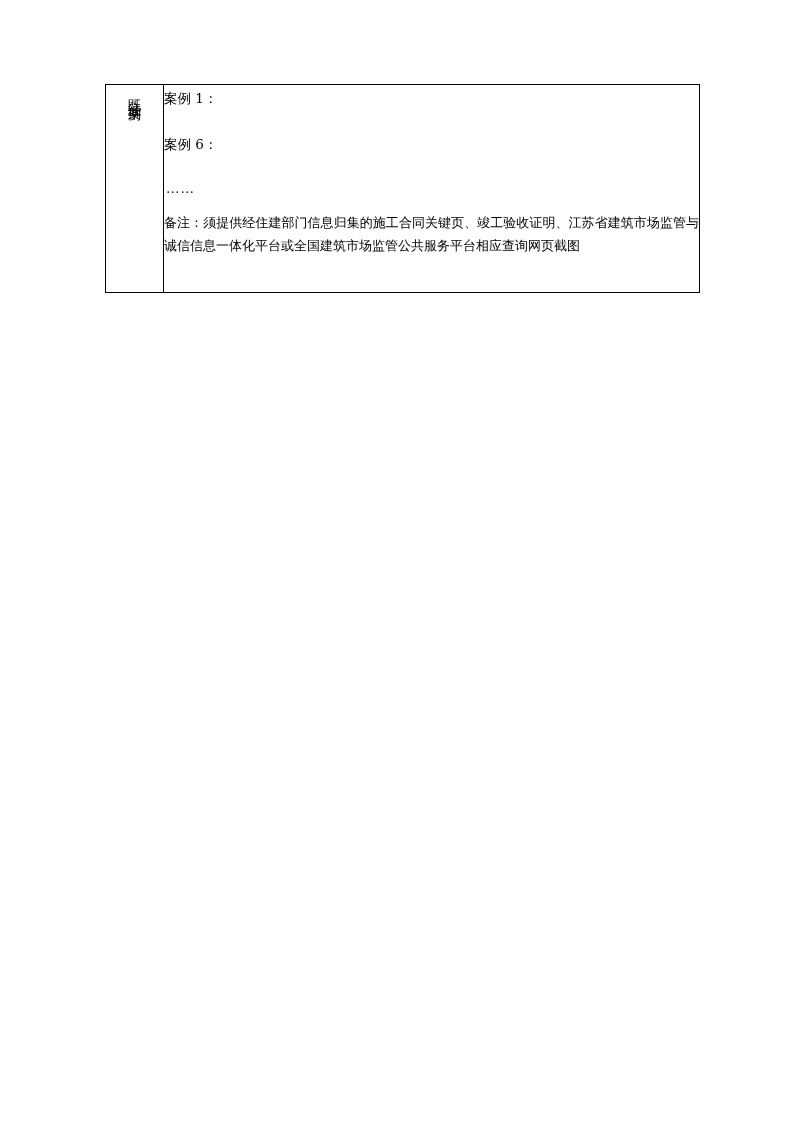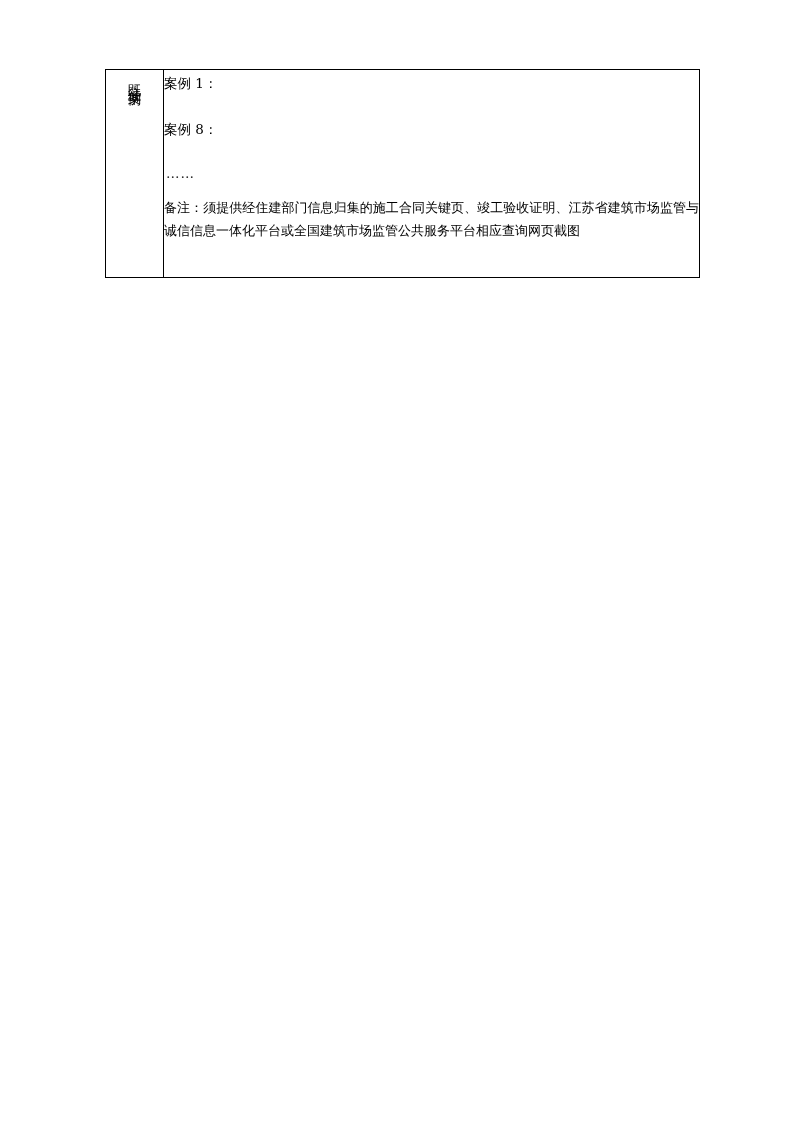--- a/index.html
+++ b/index.html
@@ -17,21 +17,21 @@
   .page {
     width: 800px;
     height: 1131px;
     position: relative;
     background: #ffffff;
     box-sizing: border-box;
   }
   .doc-table {
     position: absolute;
     left: 105px;
-    top: 69px;
+    top: 84px;
     width: 595px;
     border-collapse: collapse;
     table-layout: fixed;
   }
   .doc-table td {
     border: 1px solid #000000;
     vertical-align: top;
     padding: 0;
   }
   .label-cell {
@@ -81,21 +81,21 @@
 
   <table class="doc-table">
     <tbody>
         <tr>
       <td class="label-cell">
         <span class="label-vertical">既往案例</span>
       </td>
       <td class="content-cell">
         <div class="case-line">案例 1：</div>
         <div style="height:18px"></div>
-        <div class="case-line">案例 8：</div>
+        <div class="case-line">案例 6：</div>
         <div style="height:14px"></div>
         <div class="ellipsis-line">……</div>
         <div class="note-block">备注：须提供经住建部门信息归集的施工合同关键页、竣工验收证明、江苏省建筑市场监管与诚信信息一体化平台或全国建筑市场监管公共服务平台相应查询网页截图</div>
         <div style="height:34px"></div>
       </td>
     </tr>
   </tbody>
     </table>
 
 </div>

